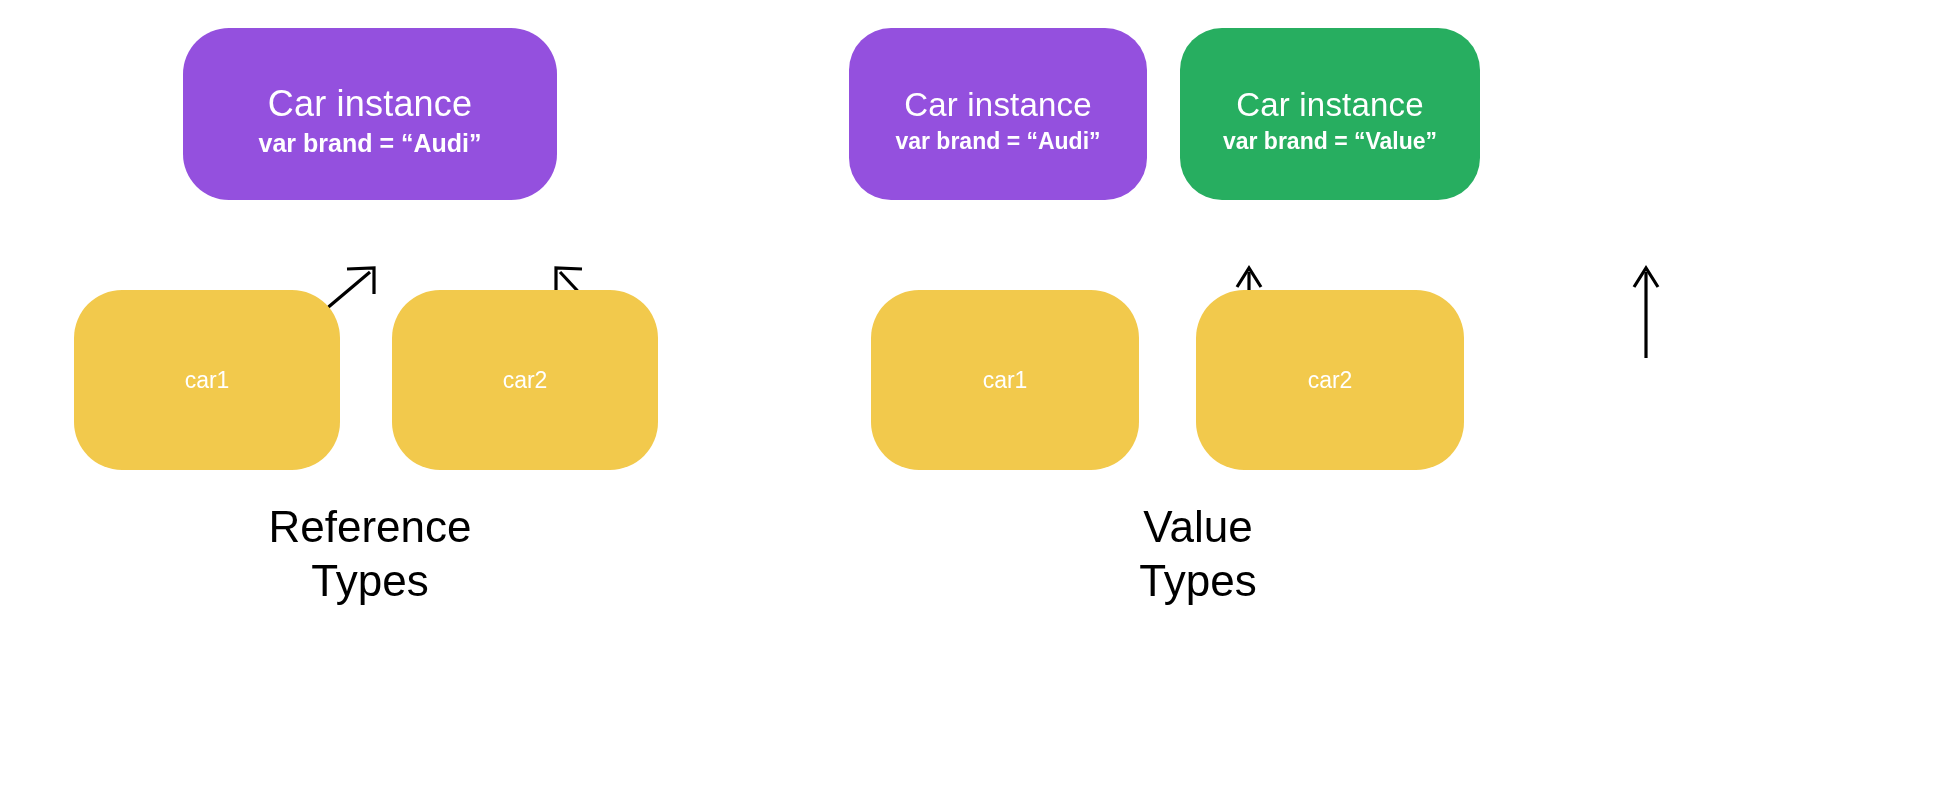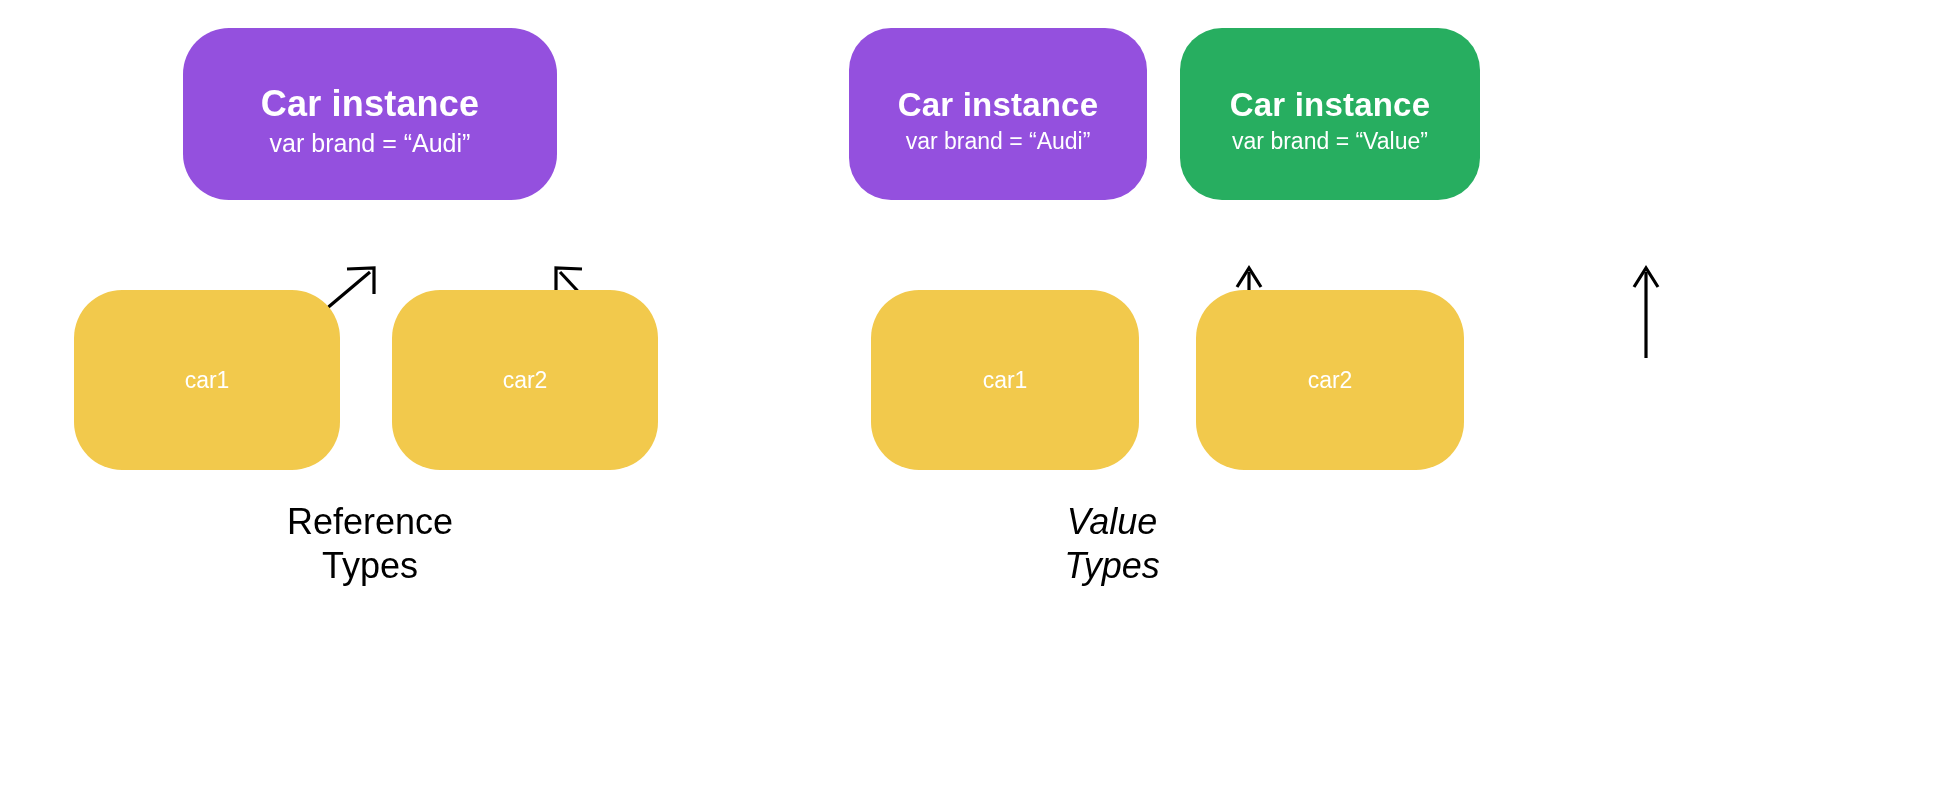--- a/index.html
+++ b/index.html
@@ -24,28 +24,28 @@
     display: flex;
     flex-direction: column;
     align-items: center;
     justify-content: center;
     color: #ffffff;
     text-align: center;
     line-height: 1.15;
   }
   .node .title {
     font-size: 36px;
-    font-weight: 700;
+    font-weight: 400;
     letter-spacing: 0.2px;
     white-space: nowrap;
     margin-top: 13px;
   }
   .node .sub {
     font-size: 25px;
-    font-weight: 400;
+    font-weight: 700;
     margin-top: 4px;
     white-space: nowrap;
   }
   .node .varlabel {
     font-size: 23px;
     font-weight: 400;
     white-space: nowrap;
   }
 
   
@@ -89,27 +89,27 @@
     left: 1196px; top: 290px; width: 268px; height: 180px;
     background: #F2C94C;
     border-radius: 48px;
   }
 
   
   .caption {
     position: absolute;
     text-align: center;
     color: #000000;
-    font-size: 36px;
+    font-size: 44px;
     line-height: 1.22;
     font-weight: 400;
     white-space: pre-line;
   }
   #caption-reference { left: 160px; top: 500px; width: 420px; }
-  #caption-value     { left: 902px; top: 500px; width: 420px; font-style: italic; }
+  #caption-value     { left: 988px; top: 500px; width: 420px; }
 
   
   #arrows {
     position: absolute;
     left: 0; top: 0;
     width: 1940px; height: 804px;
     pointer-events: none;
   }
 </style>
 </head>

